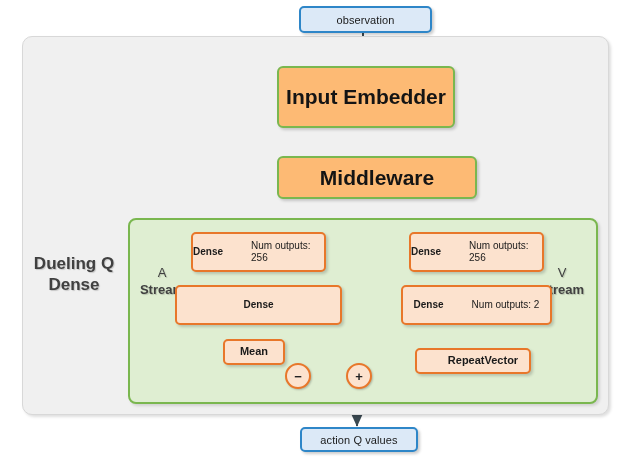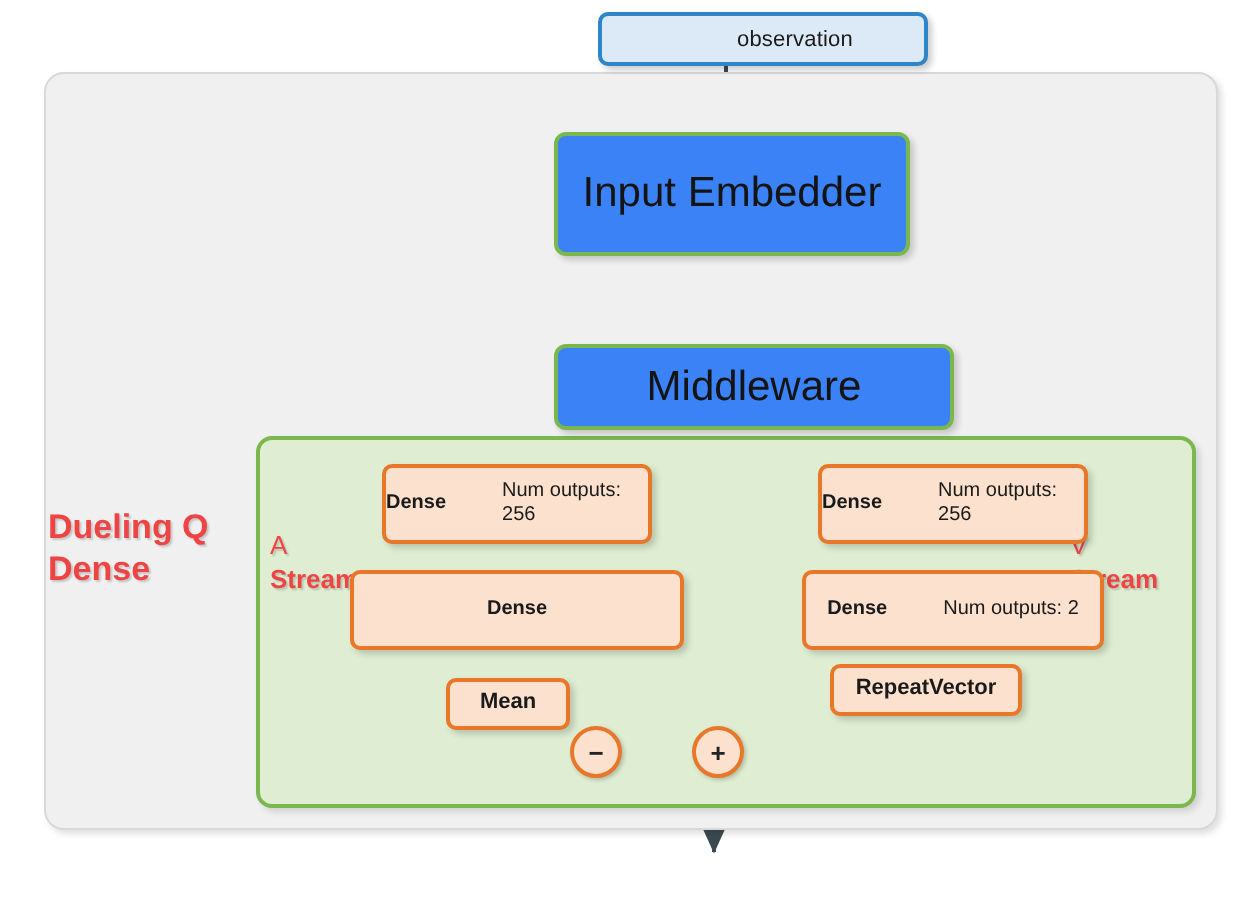--- a/index.html
+++ b/index.html
@@ -51,35 +51,34 @@
     background: #dce9f7;
     border: 2px solid #2e86c8;
     border-radius: 5px;
     box-shadow: 2px 2px 3px rgba(0,0,0,0.2);
     display: flex;
     align-items: center;
     justify-content: center;
     font-size: 11px;
     color: #1a1a1a;
     letter-spacing: 0.1px;
-    padding-left: 32px;
   }
 
   
   .module-box {
     position: absolute;
-    background: #3b82f6;
+    background: #fdba74;
     border: 2px solid #7ab74f;
     border-radius: 6px;
     box-shadow: 2px 2px 3px rgba(0,0,0,0.18);
     display: flex;
     align-items: center;
     justify-content: center;
     font-size: 21px;
-    font-weight: normal;
+    font-weight: bold;
     color: #141414;
   }
 
   
   .layer-box {
     position: absolute;
     background: #fce2ce;
     border: 2px solid #e8772a;
     border-radius: 5px;
     box-shadow: 2px 2px 3px rgba(0,0,0,0.18);
@@ -118,22 +117,22 @@
     font-size: 13px;
     font-weight: bold;
     color: #222;
     line-height: 1;
   }
 
   
   .label {
     position: absolute;
     font-weight: bold;
-    color: #ef4444;
-    text-align: left;
+    color: #404040;
+    text-align: center;
     text-shadow: 1px 1px 1px rgba(0,0,0,0.18);
   }
   .label-head {
     font-size: 17px;
     line-height: 1.25;
   }
   .label-stream {
     font-size: 13px;
     line-height: 1.3;
   }
@@ -188,21 +187,21 @@
   <div class="head-container"></div>
 
   <div class="io-box" style="left:299px; top:6px; width:129px; height:23px;">
     <span>observation</span>
   </div>
 
   <div class="module-box" style="left:277px; top:66px; width:174px; height:58px;">
     <span>Input Embedder</span>
   </div>
 
-  <div class="module-box" style="left:277px; top:172px; width:196px; height:39px;">
+  <div class="module-box" style="left:277px; top:156px; width:196px; height:39px;">
     <span>Middleware</span>
   </div>
 
   <div class="label label-head" style="left:24px; top:253px; width:100px;">
     <div>Dueling Q</div>
     <div>Dense</div>
   </div>
 
   <div class="label label-stream" style="left:135px; top:265px; width:54px;">
     <div class="lead">A</div>
@@ -230,26 +229,29 @@
   <div class="layer-box" style="left:409px; top:232px; width:131px; height:36px;">
     <span class="layer-title">Dense</span>
     <span class="layer-sub">Num outputs: 256</span>
   </div>
 
   <div class="layer-box" style="left:401px; top:285px; width:147px; height:36px;">
     <span class="layer-title">Dense</span>
     <span class="layer-sub">Num outputs: 2</span>
   </div>
 
-  <div class="layer-box" style="left:415px; top:332px; width:92px; height:22px;">
+  <div class="layer-box" style="left:415px; top:348px; width:92px; height:22px;padding-left:20px;">
     <span class="layer-single">RepeatVector</span>
   </div>
 
   <div class="op-circle" style="left:285px; top:363px;">
     <span>−</span>
   </div>
 
   <div class="op-circle" style="left:346px; top:363px;">
     <span>+</span>
   </div>
 
+  <div class="io-box" style="left:300px; top:427px; width:114px; height:21px;">
+    <span>action Q values</span>
+  </div>
 
 </div>
 
 </body></html>

